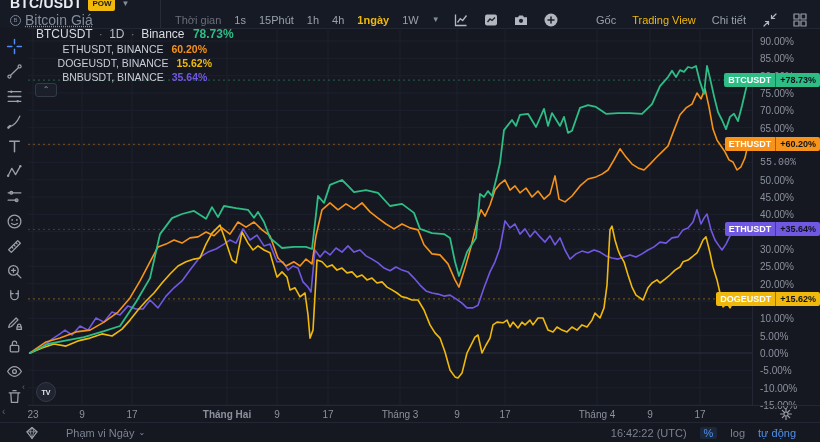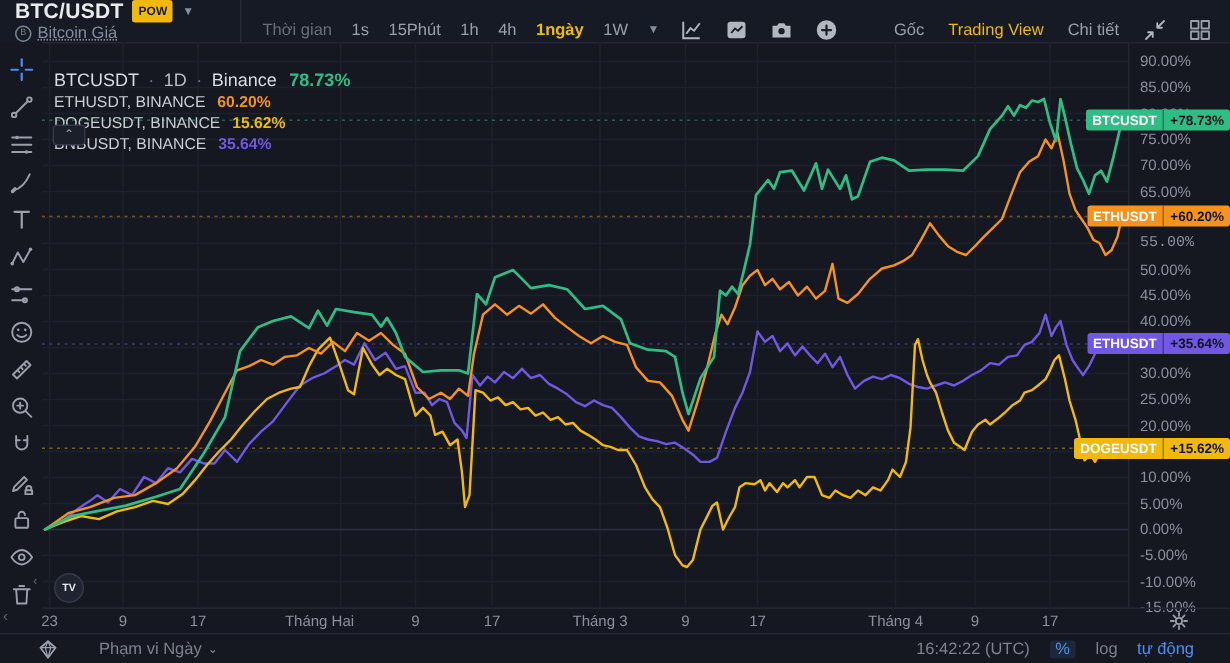--- a/index.html
+++ b/index.html
@@ -10,21 +10,21 @@
           display:flex;align-items:flex-end;background:#161a24;}
   .sym-block{width:150px;padding-left:10px;border-right:1px solid #262b38;display:flex;
              flex-direction:column;justify-content:center;}
   .sym-row{display:flex;align-items:center;gap:6px;line-height:13px;}
   .symbol{font-size:14px;font-weight:bold;color:#eaecef;letter-spacing:.2px;}
   .pow{background:#f0b90b;color:#181a20;font-size:8px;font-weight:bold;padding:1px 4px;border-radius:2px;}
   .caret{color:#848e9c;font-size:8px;line-height:8px;}
   .coin-row{display:flex;align-items:center;gap:4px;margin-top:1px;}
   .coin-ic{width:9px;height:9px;border:1px solid #7b8494;border-radius:50%;font-size:6px;color:#7b8494;
            display:flex;align-items:center;justify-content:center;line-height:1;}
-  .coin-link{font-size:11px;color:#848e9c;text-decoration:underline;text-decoration-style:dotted;}
+  .coin-link{font-size:14px;color:#848e9c;text-decoration:underline;text-decoration-style:dotted;}
   .tb{display:flex;align-items:center;gap:13px;padding-left:14px;font-size:11px;color:#9aa0ab;}
   .tb .lbl{color:#696e7a;}
   .iv{cursor:default;}
   .iv.active{color:#f0b90b;font-weight:bold;}
   .hdr-ic{width:16px;height:16px;display:inline-block;}
   .hdr-right{margin-left:auto;display:flex;align-items:center;gap:16px;padding-right:12px;
              font-size:11px;color:#9aa0ab;}
   .hdr-right .active{color:#f0b90b;}
   
   .ltb{position:absolute;left:0;top:28px;width:28px;bottom:37px;display:flex;flex-direction:column;
@@ -42,21 +42,21 @@
          font-weight:bold;border-radius:2px;overflow:hidden;white-space:nowrap;}
   .badge .bl{padding:0 4px;color:#fff;}
   .badge .bv{padding:0 4px;color:#10131c;border-left:1px solid rgba(0,0,0,.35);}
   .x-axis{position:absolute;left:28px;top:405px;width:724px;height:17px;border-top:1px solid #232734;
           font-size:10px;color:#8b919d;}
   .xtick{position:absolute;top:3px;transform:translateX(-50%);white-space:nowrap;}
   .corner{position:absolute;left:752px;top:405px;right:0;height:16px;border-top:1px solid #232734;
           display:flex;align-items:center;justify-content:center;}
   .axis-chev{position:absolute;left:2px;top:406px;font-size:10px;color:#5d636f;}
   
-  .legend{position:absolute;left:36px;top:46px;line-height:15px;}
+  .legend{position:absolute;left:36px;top:27px;line-height:15px;text-align:center;}
   .lg-main{font-size:12px;color:#d8dbe1;}
   .lg-main .sep{color:#6f7580;margin:0 3px;}
   .lg-main .itv{color:#b9bdc5;}
   .lg-row{font-size:10.5px;color:#c9cdd4;line-height:14px;}
   .lg-val{font-weight:bold;margin-left:5px;}
   .collapse-chip{position:absolute;left:35px;top:83px;width:20px;height:12px;background:#1b1f2a;
                  border:1px solid #343947;border-radius:3px;color:#9aa0ab;font-size:8px;
                  display:flex;align-items:center;justify-content:center;line-height:1;}
   .tv-logo{position:absolute;left:36px;top:382px;width:18px;height:18px;border-radius:50%;
            background:#1f2430;border:1px solid #343a48;color:#e6e9ee;font-size:7px;font-weight:bold;
@@ -355,21 +355,21 @@
       </div>
       <div class="badge" style="top: 194px; background: rgb(113, 88, 226);">
         <span class="bl">ETHUSDT</span>
         <span class="bv">+35.64%</span>
       </div>
     </div>
   <div class="x-axis" id="x-axis">
       <span class="xtick" style="left: 5px;">23</span>
       <span class="xtick" style="left: 54px;">9</span>
       <span class="xtick" style="left: 104px;">17</span>
-      <span class="xtick" style="left: 185px;">Tháng Hai</span>
+      <span class="xtick" style="left: 199px; font-weight: bold;">Tháng Hai</span>
       <span class="xtick" style="left: 249px;">9</span>
       <span class="xtick" style="left: 300px;">17</span>
       <span class="xtick" style="left: 372px;">Tháng 3</span>
       <span class="xtick" style="left: 429px;">9</span>
       <span class="xtick" style="left: 477px;">17</span>
       <span class="xtick" style="left: 569px;">Tháng 4</span>
       <span class="xtick" style="left: 622px;">9</span>
       <span class="xtick" style="left: 672px;">17</span>
     </div>
   <span class="axis-chev">‹</span>

